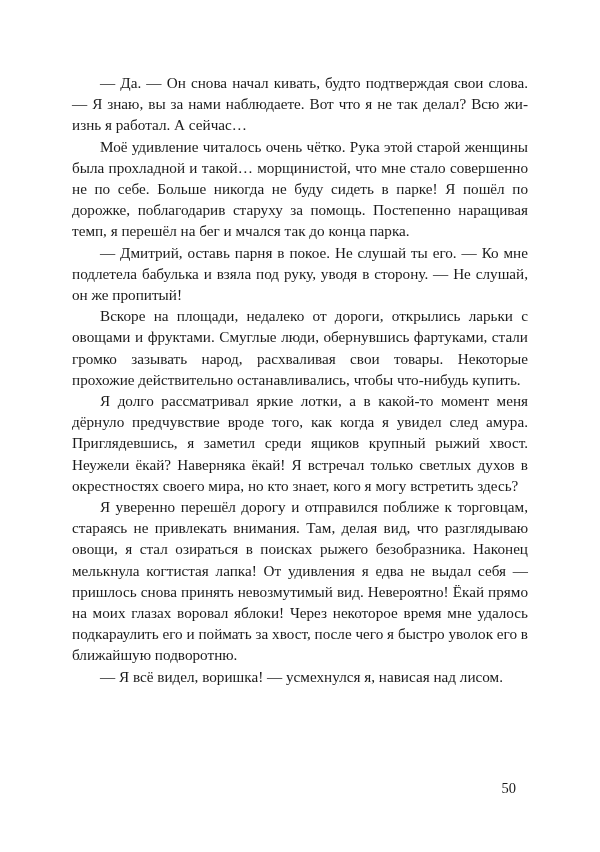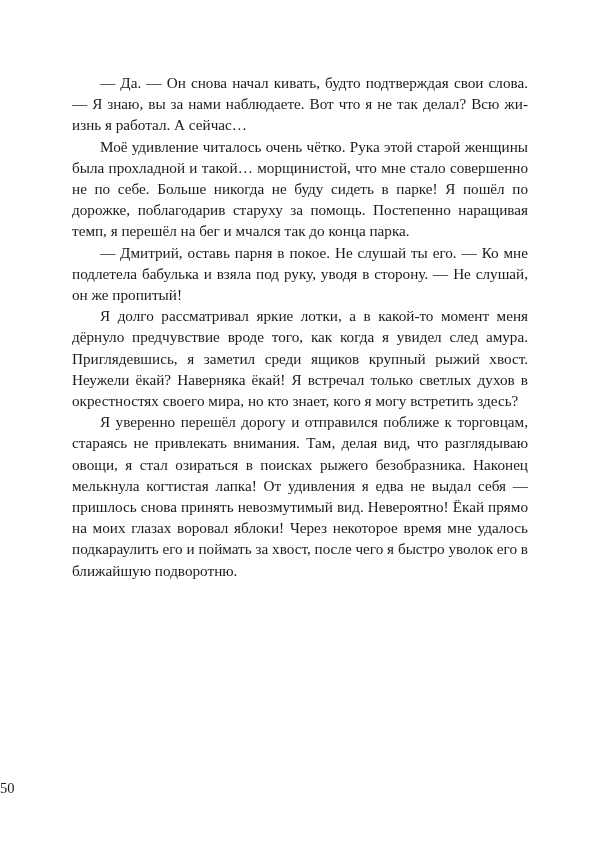--- a/index.html
+++ b/index.html
@@ -33,34 +33,36 @@
     text-justify: inter-word;
     font-size: 15.2px;
     line-height: 1.395;
     hyphens: none;
   }
   .page-number {
     position: absolute;
     left: 0;
     right: 0;
     top: 780px;
-    text-align: left;
+    text-align: right;
     font-size: 14.5px;
     font-family: "Liberation Serif", serif;
     color: #1a1a1a;
   }
 </style>
 </head>
 <body>
 
 <div class="page">
 
   <div class="text-block">
     <p class="para">— Да. — Он снова начал кивать, будто подтверждая свои слова. — Я знаю, вы за нами наблюдаете. Вот что я не так делал? Всю жи-изнь я работал. А сейчас…</p>
     <p class="para">Моё удивление читалось очень чётко. Рука этой старой женщины была прохладной и такой… морщинистой, что мне стало совершенно не по себе. Больше никогда не буду сидеть в парке! Я пошёл по дорожке, поблагодарив старуху за помощь. Постепенно наращивая темп, я перешёл на бег и мчался так до конца парка.</p>
     <p class="para">— Дмитрий, оставь парня в покое. Не слушай ты его. — Ко мне подлетела бабулька и взяла под руку, уводя в сторону. — Не слушай, он же пропитый!</p>
+    <p class="para">Вскоре на площади, недалеко от дороги, открылись ларьки с овощами и фруктами. Смуглые люди, обернувшись фартуками, стали громко зазывать народ, расхваливая свои товары. Некоторые прохожие действительно останавливались, чтобы что-нибудь купить.</p>
     <p class="para">Я долго рассматривал яркие лотки, а в какой-то момент меня дёрнуло предчувствие вроде того, как когда я увидел след амура. Приглядевшись, я заметил среди ящиков крупный рыжий хвост. Неужели ёкай? Наверняка ёкай! Я встречал только светлых духов в окрестностях своего мира, но кто знает, кого я могу встретить здесь?</p>
     <p class="para">Я уверенно перешёл дорогу и отправился поближе к торговцам, стараясь не привлекать внимания. Там, делая вид, что разглядываю овощи, я стал озираться в поисках рыжего безобразника. Наконец мелькнула когтистая лапка! От удивления я едва не выдал себя — пришлось снова принять невозмутимый вид. Невероятно! Ёкай прямо на моих глазах воровал яблоки! Через некоторое время мне удалось подкараулить его и поймать за хвост, после чего я быстро уволок его в ближайшую подворотню.</p>
+    <p class="para">— Я всё видел, воришка! — усмехнулся я, нависая над лисом.</p>
   </div>
 
   <div class="page-number">50</div>
 
 </div>
 
 </body></html>

